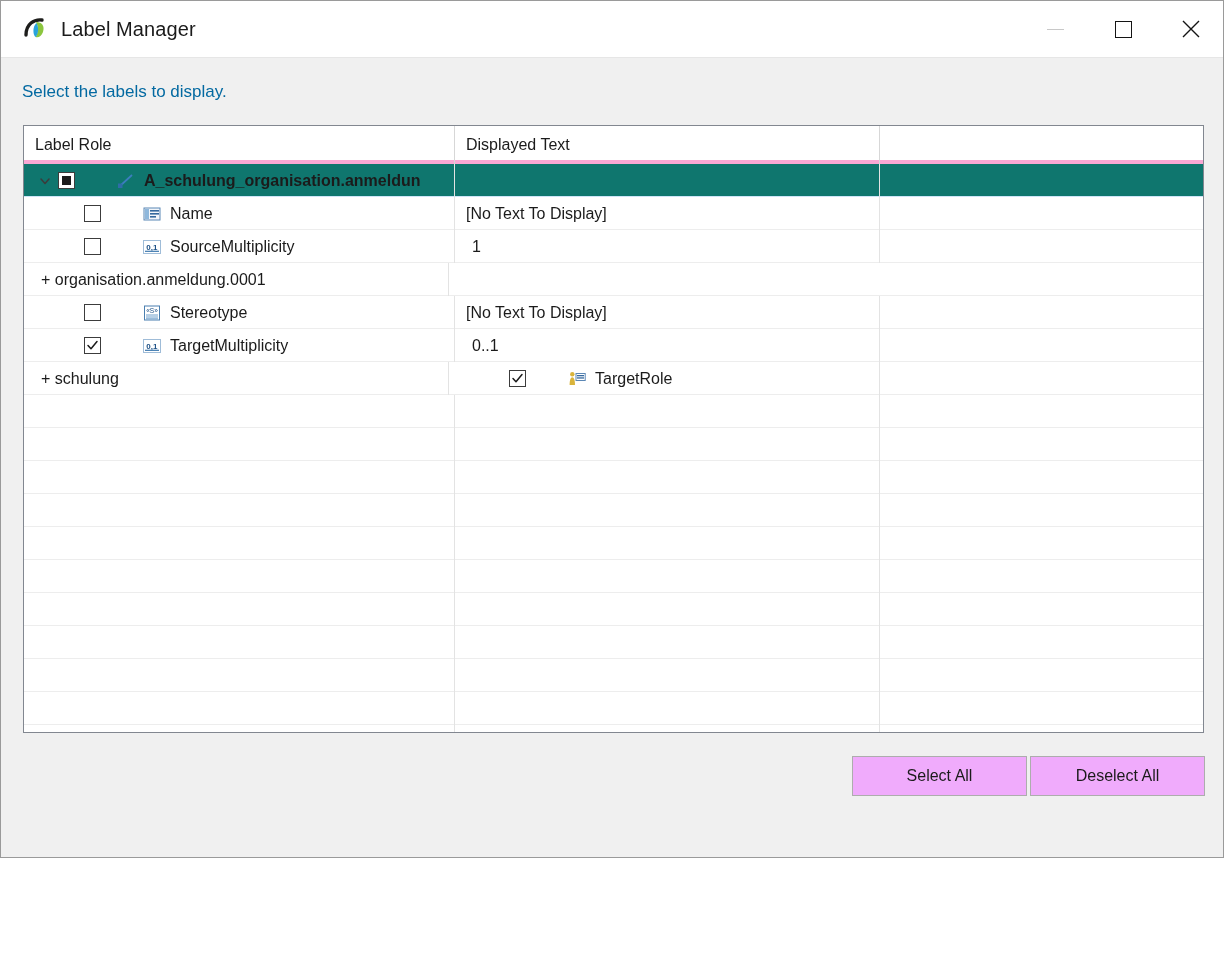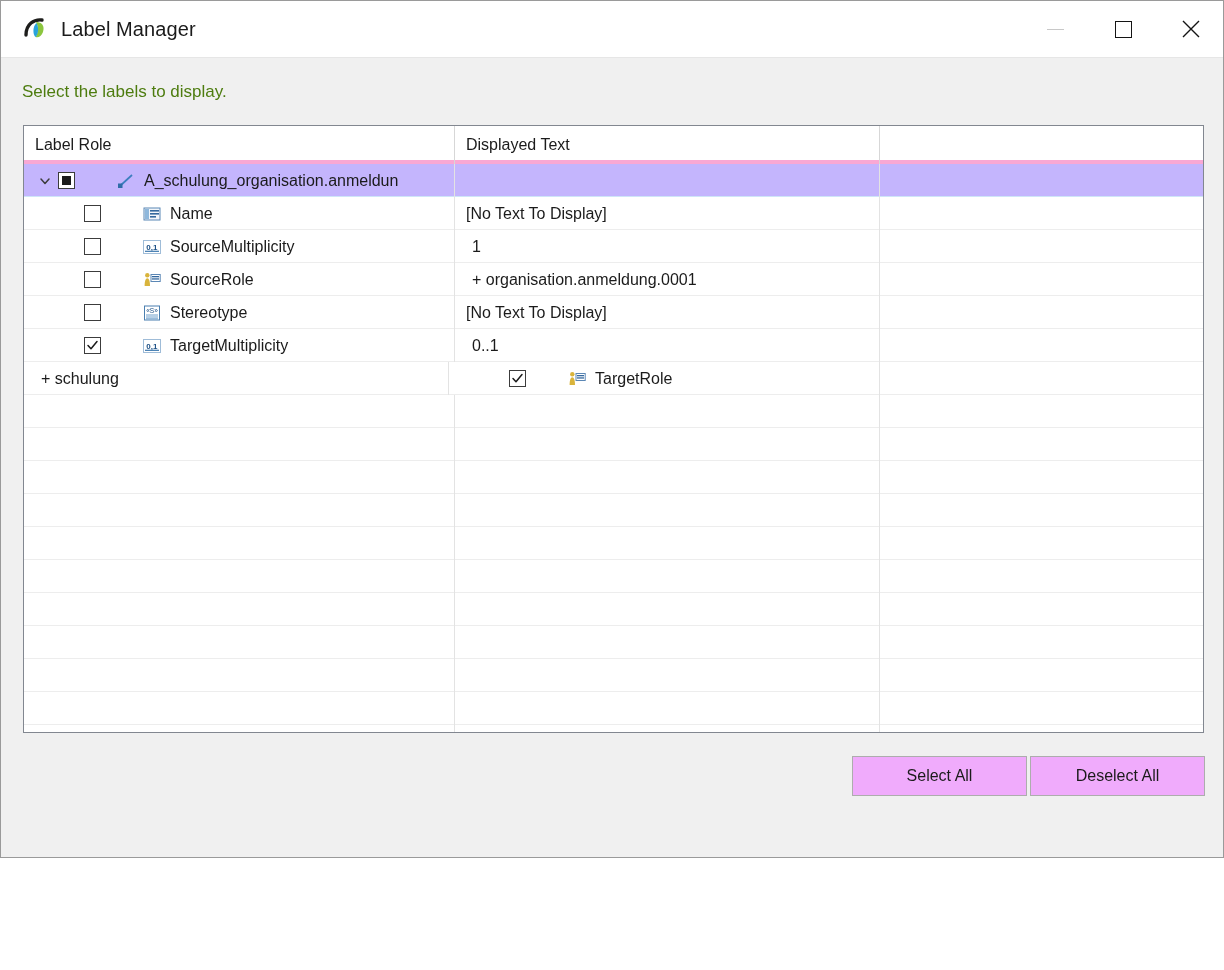--- a/index.html
+++ b/index.html
@@ -46,21 +46,21 @@
     width: 17px; height: 1px; background: #c8c8c8; display: block;
   }
   .glyph-max {
     width: 17px; height: 17px; border: 1.6px solid #141414; display: block;
   }
   .glyph-close { display: block; }
 
   
   #instruction {
     position: absolute; left: 21px; top: 81px;
-    font-size: 17px; color: #4d7c0f;
+    font-size: 17px; color: #0369a1;
   }
 
   
   #table-wrap {
     position: absolute;
     left: 22px; top: 124px;
     width: 1181px; height: 608px;
     background: #ffffff;
     border: 1px solid #828790;
     overflow: hidden;
@@ -80,21 +80,21 @@
   .th:last-child { border-right: none; }
   .col1 { width: 431px; flex: none; }
   .col2 { width: 425px; flex: none; }
   .col3 { flex: 1 1 auto; }
 
   .row {
     display: flex; height: 33px;
     border-bottom: 1px solid #ededed;
     position: relative;
   }
-  .row.selected { background: #c4b5fd; border-bottom-color: #cee5f8; }
+  .row.selected { background: #0f766e; border-bottom-color: #cee5f8; font-weight: bold; }
   .cell {
     height: 33px;
     display: flex; align-items: center;
     border-right: 1px solid #e3e3e3;
     overflow: hidden;
     white-space: nowrap;
     font-size: 16px; color: #1b1b1b;
   }
   .cell:last-child { border-right: none; }
   .cell-label { padding-left: 8px; }
@@ -253,35 +253,20 @@
                 <text x="8.8" y="10.5" text-anchor="middle" font-family="Liberation Sans, sans-serif" font-size="8" font-weight="bold" fill="#1b4f85">0,1</text>
                 <line x1="2" y1="12.3" x2="16" y2="12.3" stroke="#3a76ad" stroke-width="1.2"></line>
               </svg>
             </div>
             <span class="node-text">SourceMultiplicity</span>
           </div>
           <div class="cell col2 cell-text indent">1</div>
           <div class="cell col3"></div>
         </div>
         <div class="row">
-          <div class="cell col1 cell-label">
-            <div class="twisty"></div>
-            <div class="indent-sp"></div>
-            <div class="cb "></div>
-            <div class="ico">
-              <svg width="18" height="16" viewBox="0 0 18 16">
-                <ellipse cx="4.3" cy="3.3" rx="2.2" ry="2.2" fill="#d9b43c"></ellipse>
-                <path d="M1.6 14 C1.6 9, 2.6 6.2, 4.3 6.2 C6 6.2, 7 9, 7 14 Z" fill="#d9b43c"></path>
-                <rect x="8" y="2.5" width="9.2" height="7" fill="#ffffff" stroke="#5b87b5"></rect>
-                <rect x="9" y="4" width="7" height="1.3" fill="#35699e"></rect>
-                <rect x="9" y="6.3" width="7" height="1.3" fill="#35699e"></rect>
-              </svg>
-            </div>
-            <span class="node-text">SourceRole</span>
-          </div>
           <div class="cell col2 cell-text indent">+ organisation.anmeldung.0001</div>
           <div class="cell col3"></div>
         </div>
         <div class="row">
           <div class="cell col1 cell-label">
             <div class="twisty"></div>
             <div class="indent-sp"></div>
             <div class="cb "></div>
             <div class="ico">
               <svg width="18" height="16" viewBox="0 0 18 16">

